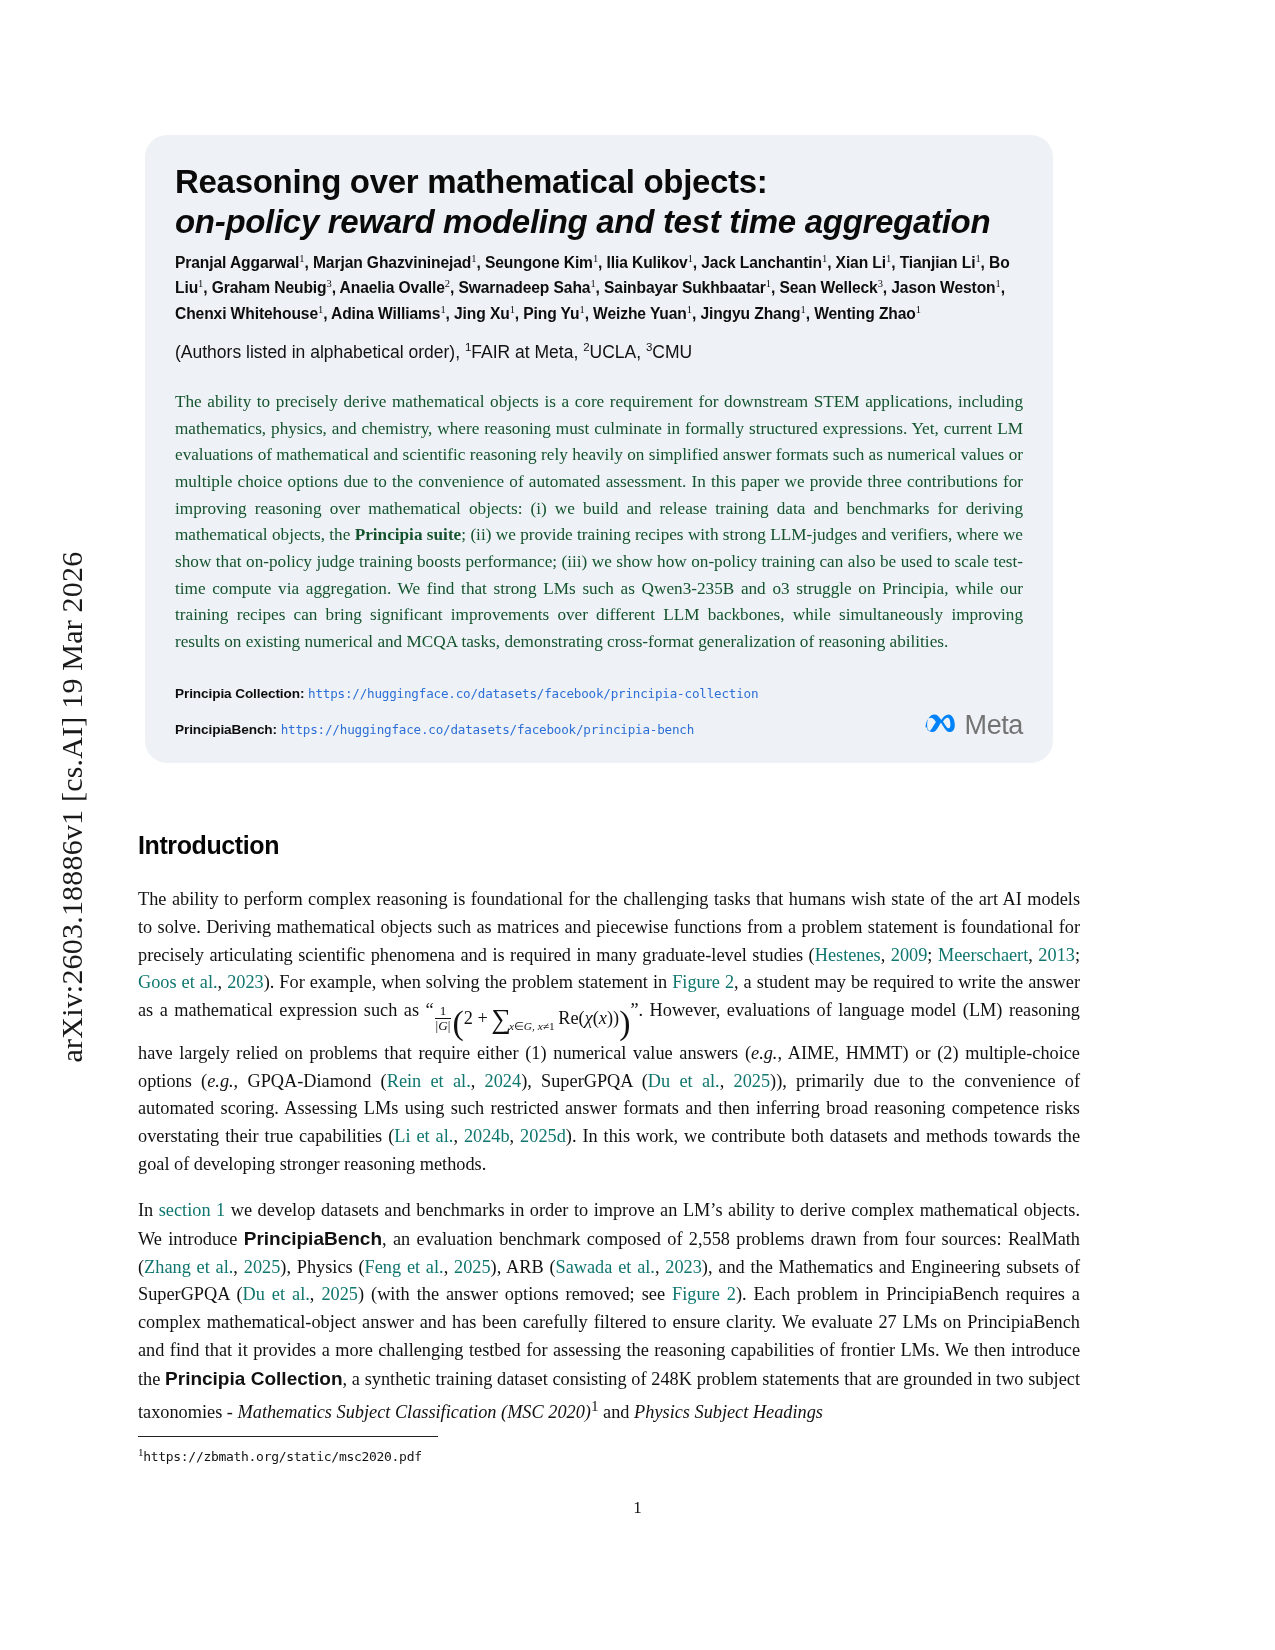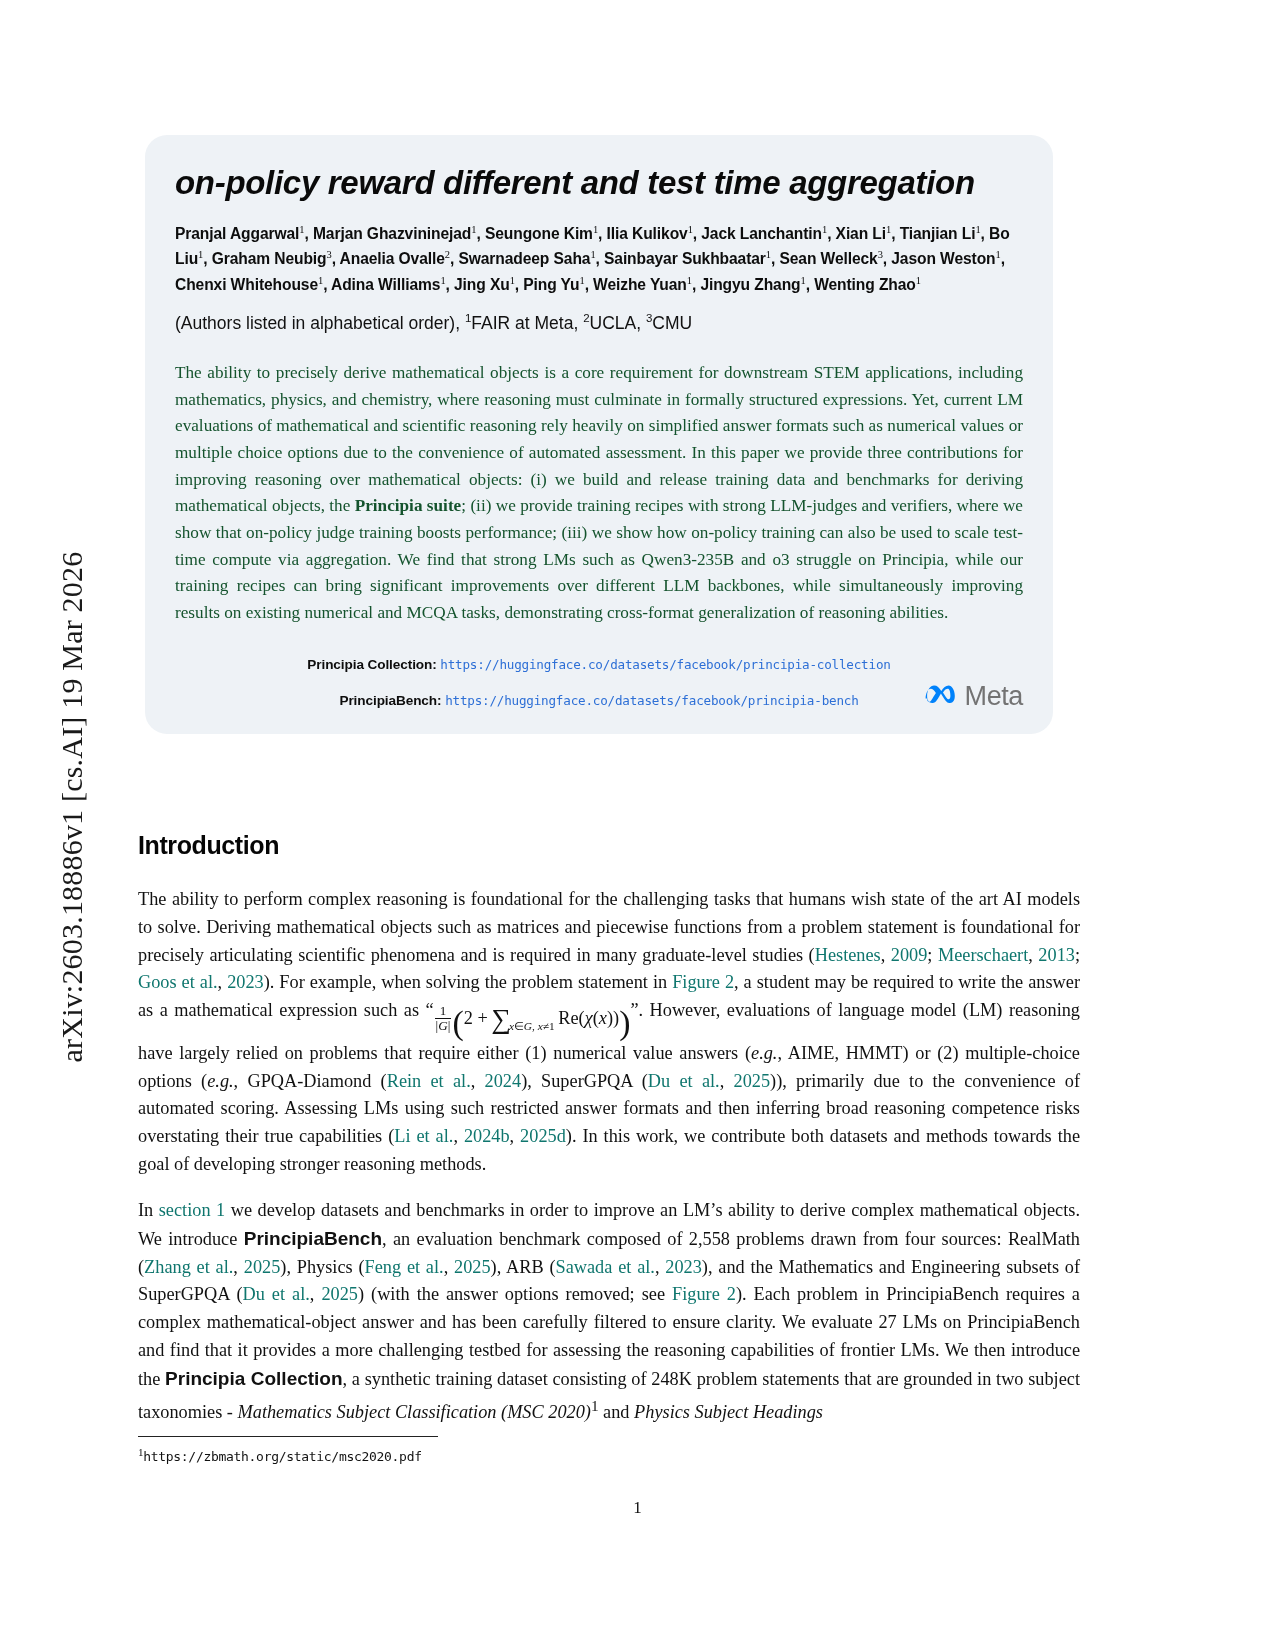--- a/index.html
+++ b/index.html
@@ -56,21 +56,21 @@
     font-weight: bold;
     font-style: italic;
     font-size: 33px;
     line-height: 1.18;
     letter-spacing: -0.3px;
     color: #0a0a0a;
     margin-top: 1px;
   }
 
   #authors {
-    margin-top: 18px;
+    margin-top: 8px;
     font-family: "Liberation Sans", sans-serif;
     font-weight: bold;
     font-size: 15.6px;
     line-height: 1.62;
     color: #0d0d0d;
     letter-spacing: -0.1px;
   }
   #authors sup { font-weight: normal; font-size: 10.5px; font-family: "Liberation Serif", serif; }
 
   #affil {
@@ -91,21 +91,20 @@
   }
   #abstract b { font-weight: bold; }
 
   .link-row {
     margin-top: 0px;
     font-family: "Liberation Sans", sans-serif;
     font-size: 13.6px;
     font-weight: bold;
     color: #0d0d0d;
     letter-spacing: -0.1px;
-    text-align: center;
   }
   #links-block { margin-top: 30px; }
   .link-row + .link-row { margin-top: 21px; }
   .link-url {
     font-family: "DejaVu Sans Mono", monospace;
     font-weight: normal;
     font-size: 12.6px;
     color: #2d6fd6;
     letter-spacing: -0.2px;
   }
@@ -199,21 +198,22 @@
     color: #111;
   }
 </style>
 </head>
 <body>
 
 <div id="arxiv-stamp">arXiv:2603.18886v1  [cs.AI]  19 Mar 2026</div>
 
 <div id="header-card">
 
-  <div class="title-line-2">on-policy reward different and test time aggregation</div>
+  <div class="title-line-1">Reasoning over mathematical objects:</div>
+  <div class="title-line-2">on-policy reward modeling and test time aggregation</div>
 
   <div id="authors">Pranjal Aggarwal<sup>1</sup>, Marjan Ghazvininejad<sup>1</sup>, Seungone Kim<sup>1</sup>, Ilia Kulikov<sup>1</sup>, Jack Lanchantin<sup>1</sup>, Xian Li<sup>1</sup>, Tianjian Li<sup>1</sup>, Bo Liu<sup>1</sup>, Graham Neubig<sup>3</sup>, Anaelia Ovalle<sup>2</sup>, Swarnadeep Saha<sup>1</sup>, Sainbayar Sukhbaatar<sup>1</sup>, Sean Welleck<sup>3</sup>, Jason Weston<sup>1</sup>, Chenxi Whitehouse<sup>1</sup>, Adina Williams<sup>1</sup>, Jing Xu<sup>1</sup>, Ping Yu<sup>1</sup>, Weizhe Yuan<sup>1</sup>, Jingyu Zhang<sup>1</sup>, Wenting Zhao<sup>1</sup></div>
 
   <div id="affil">(Authors listed in alphabetical order), <sup>1</sup>FAIR at Meta, <sup>2</sup>UCLA, <sup>3</sup>CMU</div>
 
   <div id="abstract">The ability to precisely derive mathematical objects is a core requirement for downstream STEM applications, including mathematics, physics, and chemistry, where reasoning must culminate in formally structured expressions. Yet, current LM evaluations of mathematical and scientific reasoning rely heavily on simplified answer formats such as numerical values or multiple choice options due to the convenience of automated assessment. In this paper we provide three contributions for improving reasoning over mathematical objects: (i) we build and release training data and benchmarks for deriving mathematical objects, the <b>Principia suite</b>; (ii) we provide training recipes with strong LLM-judges and verifiers, where we show that on-policy judge training boosts performance; (iii) we show how on-policy training can also be used to scale test-time compute via aggregation. We find that strong LMs such as Qwen3-235B and o3 struggle on Principia, while our training recipes can bring significant improvements over different LLM backbones, while simultaneously improving results on existing numerical and MCQA tasks, demonstrating cross-format generalization of reasoning abilities.</div>
 
   <div id="links-block">
     <div class="link-row">
       <span>Principia Collection:</span>

